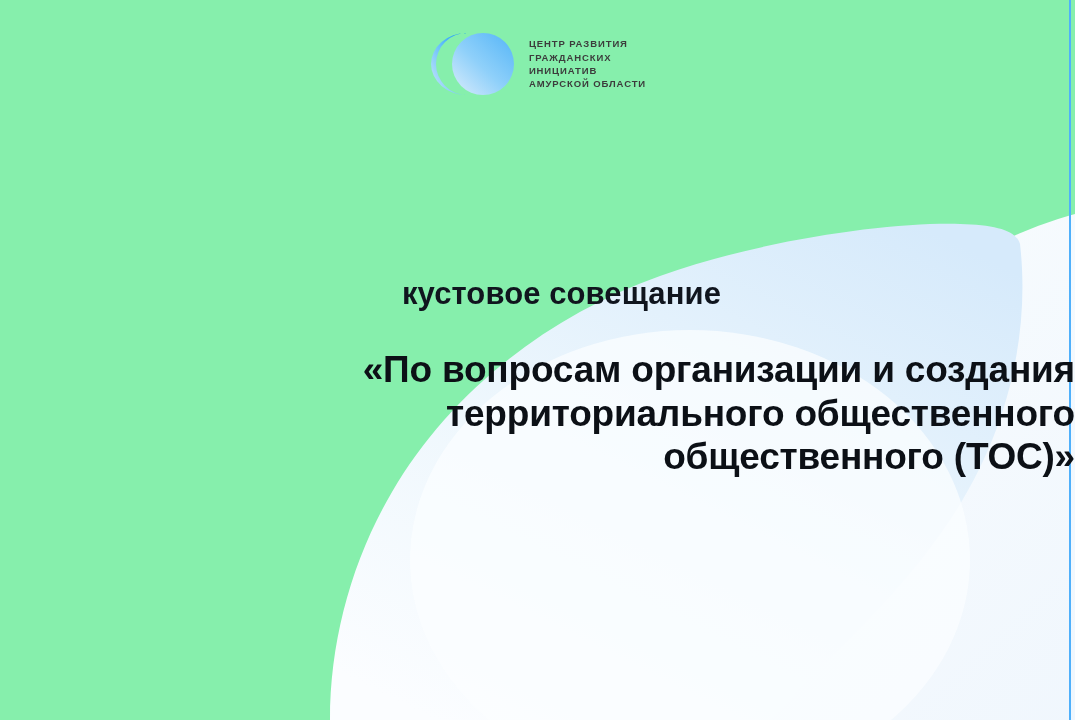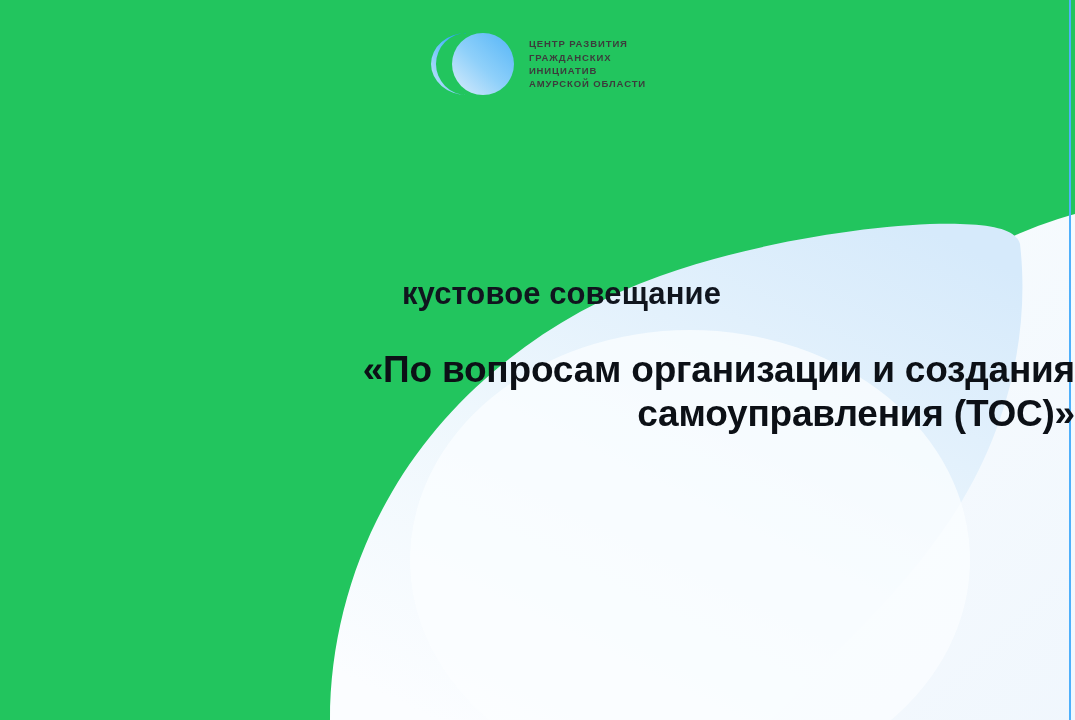--- a/index.html
+++ b/index.html
@@ -8,21 +8,21 @@
     background: #ffffff;
   }
   body {
     font-family: "Liberation Sans", "DejaVu Sans", sans-serif;
   }
 
   #slide {
     position: relative;
     width: 1075px;
     height: 720px;
-    background: #22c55e;
+    background: #86efac;
     overflow: hidden;
   }
 
   
   .bg-layer {
     position: absolute;
     inset: 0;
     width: 1075px;
     height: 720px;
     pointer-events: none;
@@ -169,17 +169,18 @@
         <div>АМУРСКОЙ ОБЛАСТИ</div>
       </div>
     </div>
   </div>
 
   <div class="content">
     <div class="kicker">кустовое совещание</div>
 
     <div class="main-title">
       <span class="tl">«По вопросам организации и создания</span>
-      <span class="tl">самоуправления (ТОС)»</span>
+      <span class="tl">территориального общественного</span>
+      <span class="tl">общественного (ТОС)»</span>
     </div>
   </div>
 
 </div>
 
 </body></html>

